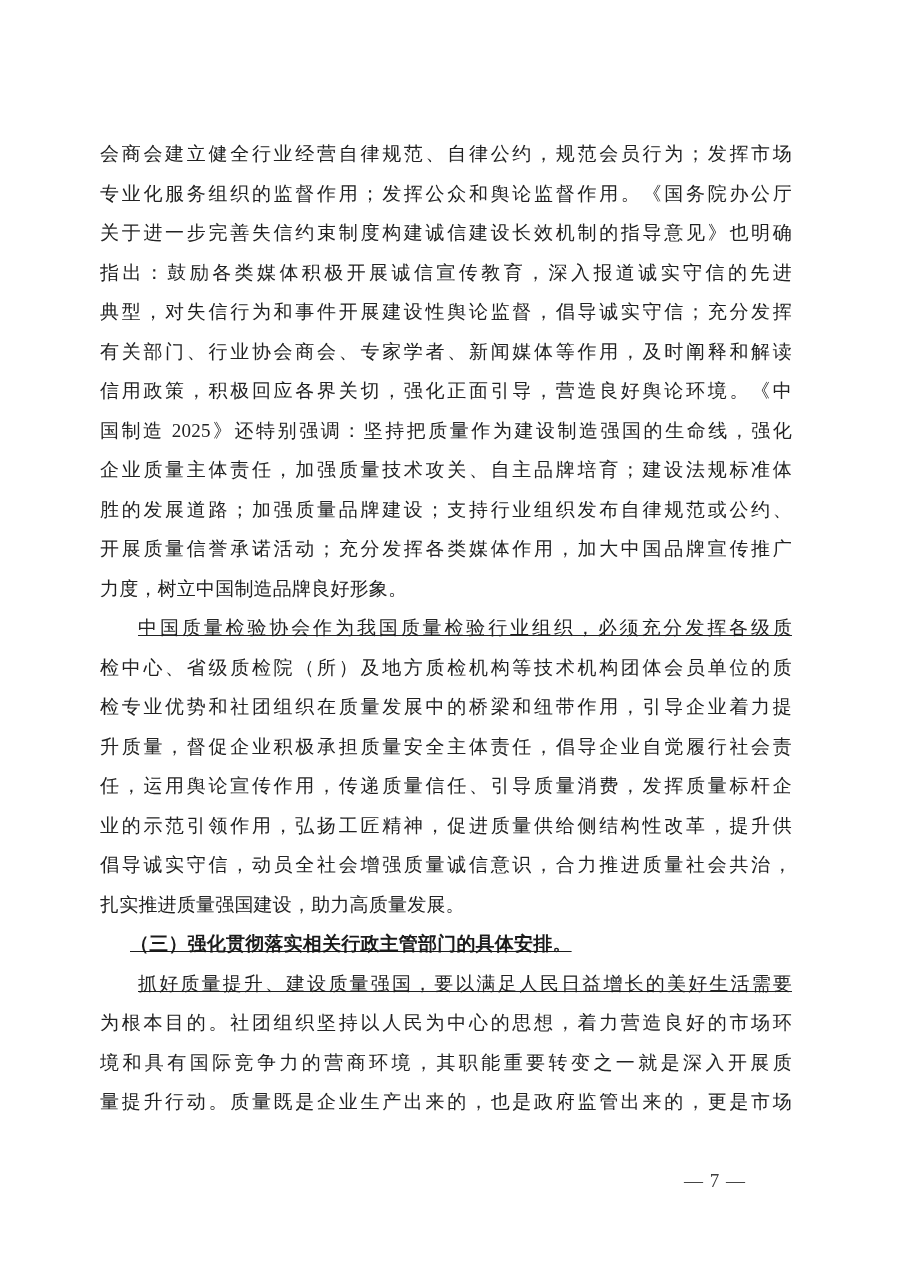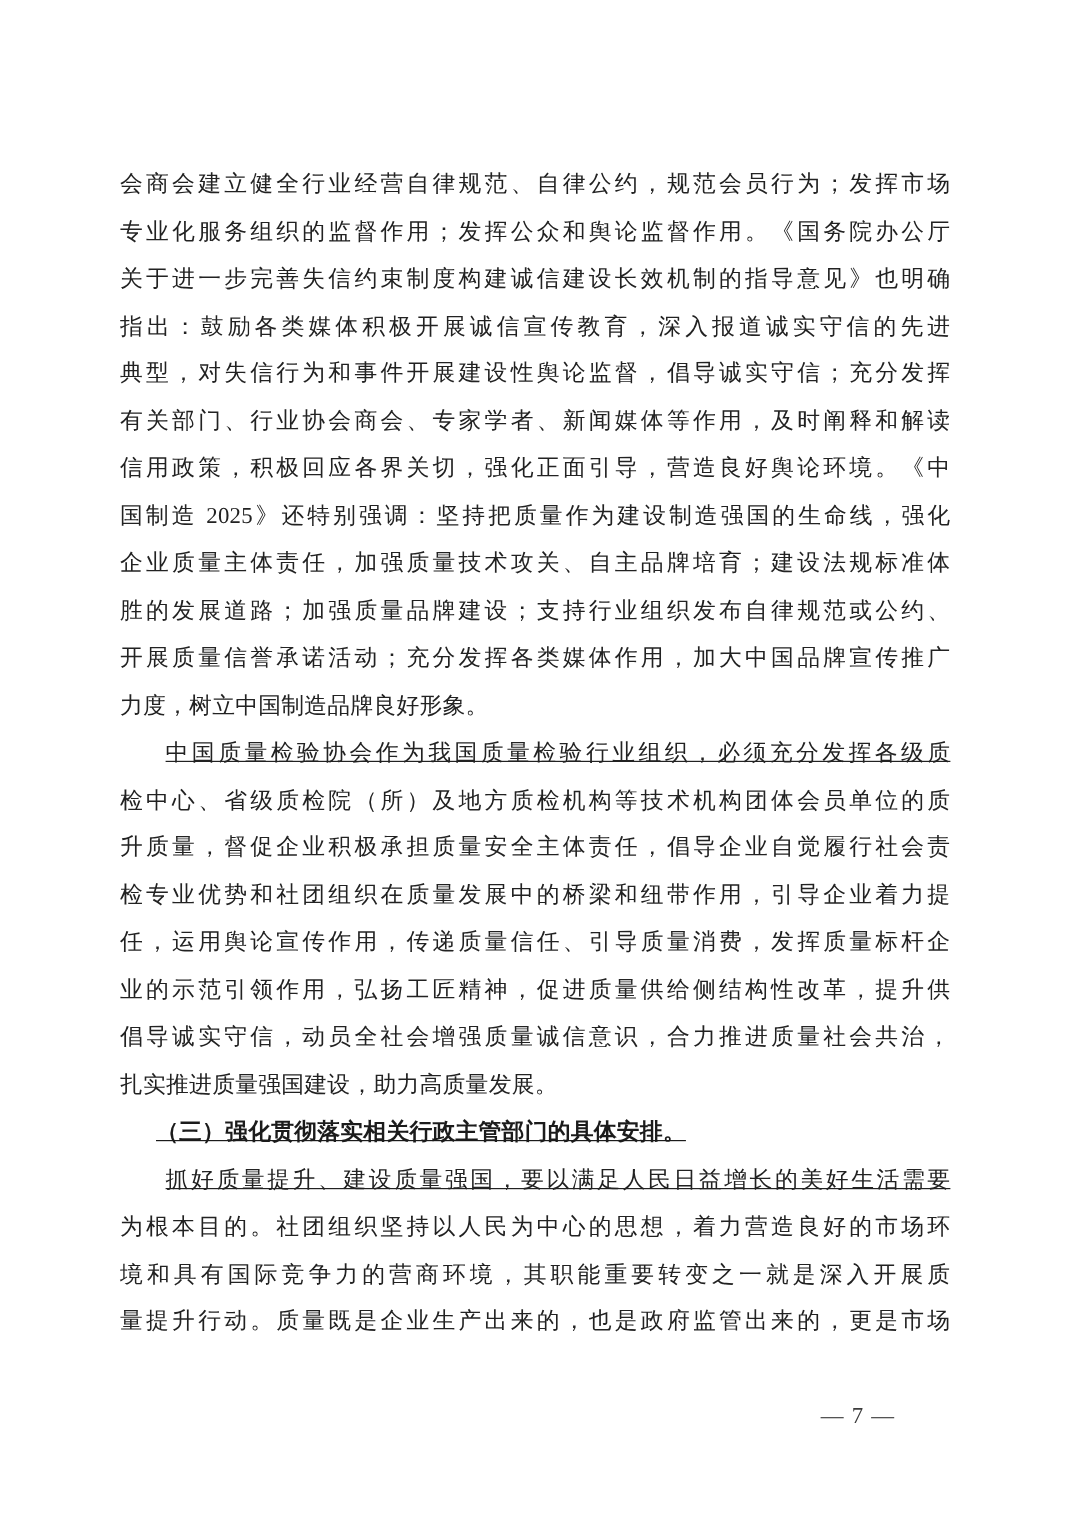--- a/index.html
+++ b/index.html
@@ -78,22 +78,22 @@
       <div class="line fill">典型，对失信行为和事件开展建设性舆论监督，倡导诚实守信；充分发挥</div>
       <div class="line fill">有关部门、行业协会商会、专家学者、新闻媒体等作用，及时阐释和解读</div>
       <div class="line fill">信用政策，积极回应各界关切，强化正面引导，营造良好舆论环境。《中</div>
       <div class="line fill">国制造 2025》还特别强调：坚持把质量作为建设制造强国的生命线，强化</div>
       <div class="line fill">企业质量主体责任，加强质量技术攻关、自主品牌培育；建设法规标准体</div>
       <div class="line fill">胜的发展道路；加强质量品牌建设；支持行业组织发布自律规范或公约、</div>
       <div class="line fill">开展质量信誉承诺活动；充分发挥各类媒体作用，加大中国品牌宣传推广</div>
       <div class="line end">力度，树立中国制造品牌良好形象。</div>
       <div class="line fill indent">中国质量检验协会作为我国质量检验行业组织，必须充分发挥各级质</div>
       <div class="line fill">检中心、省级质检院（所）及地方质检机构等技术机构团体会员单位的质</div>
+      <div class="line fill">检专业优势和社团组织在质量发展中的桥梁和纽带作用，引导企业着力提</div>
       <div class="line fill">升质量，督促企业积极承担质量安全主体责任，倡导企业自觉履行社会责</div>
-      <div class="line fill">检专业优势和社团组织在质量发展中的桥梁和纽带作用，引导企业着力提</div>
       <div class="line fill">任，运用舆论宣传作用，传递质量信任、引导质量消费，发挥质量标杆企</div>
       <div class="line fill">业的示范引领作用，弘扬工匠精神，促进质量供给侧结构性改革，提升供</div>
       <div class="line fill">倡导诚实守信，动员全社会增强质量诚信意识，合力推进质量社会共治，</div>
       <div class="line end">扎实推进质量强国建设，助力高质量发展。</div>
       <div class="line heading indent">（三）强化贯彻落实相关行政主管部门的具体安排。</div>
       <div class="line fill indent">抓好质量提升、建设质量强国，要以满足人民日益增长的美好生活需要</div>
       <div class="line fill">为根本目的。社团组织坚持以人民为中心的思想，着力营造良好的市场环</div>
       <div class="line fill">境和具有国际竞争力的营商环境，其职能重要转变之一就是深入开展质</div>
       <div class="line fill">量提升行动。质量既是企业生产出来的，也是政府监管出来的，更是市场</div>
     </div>

